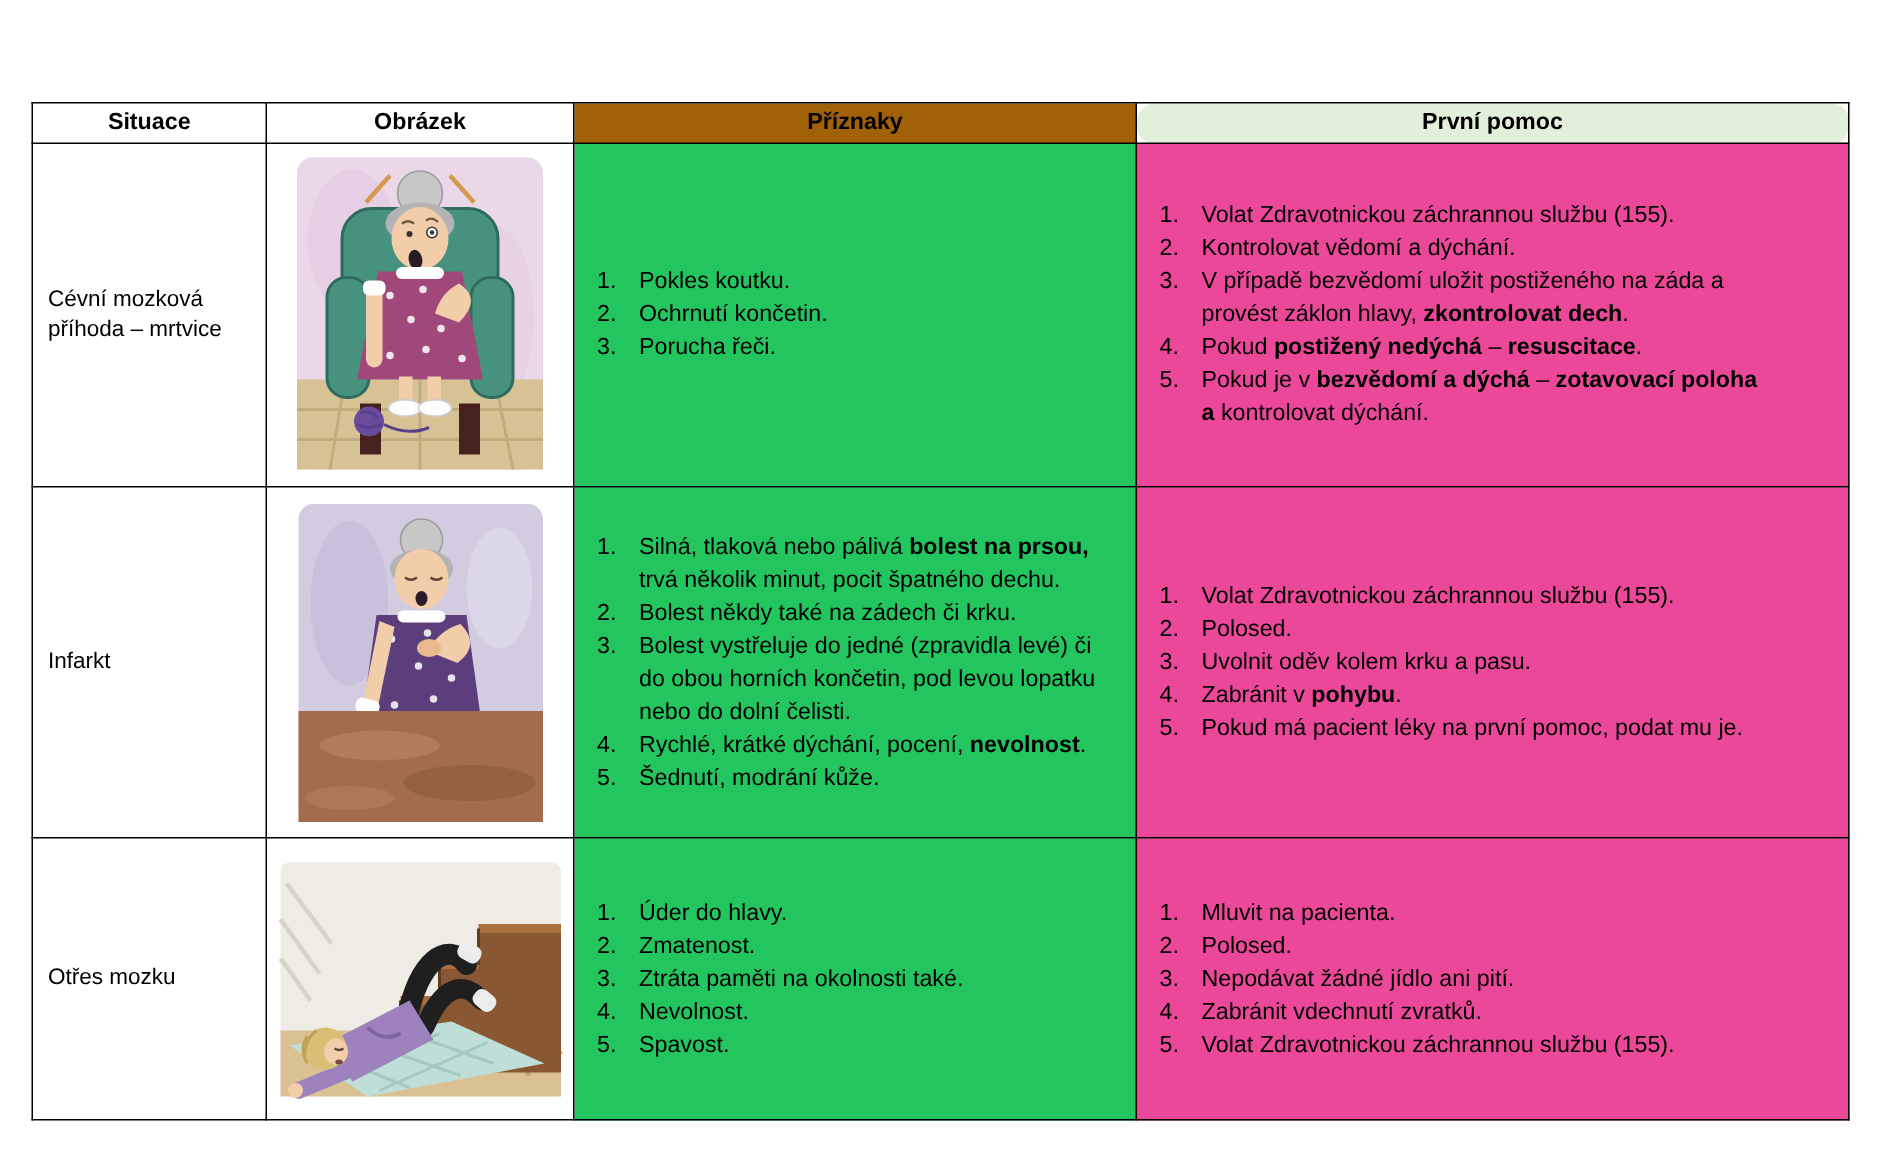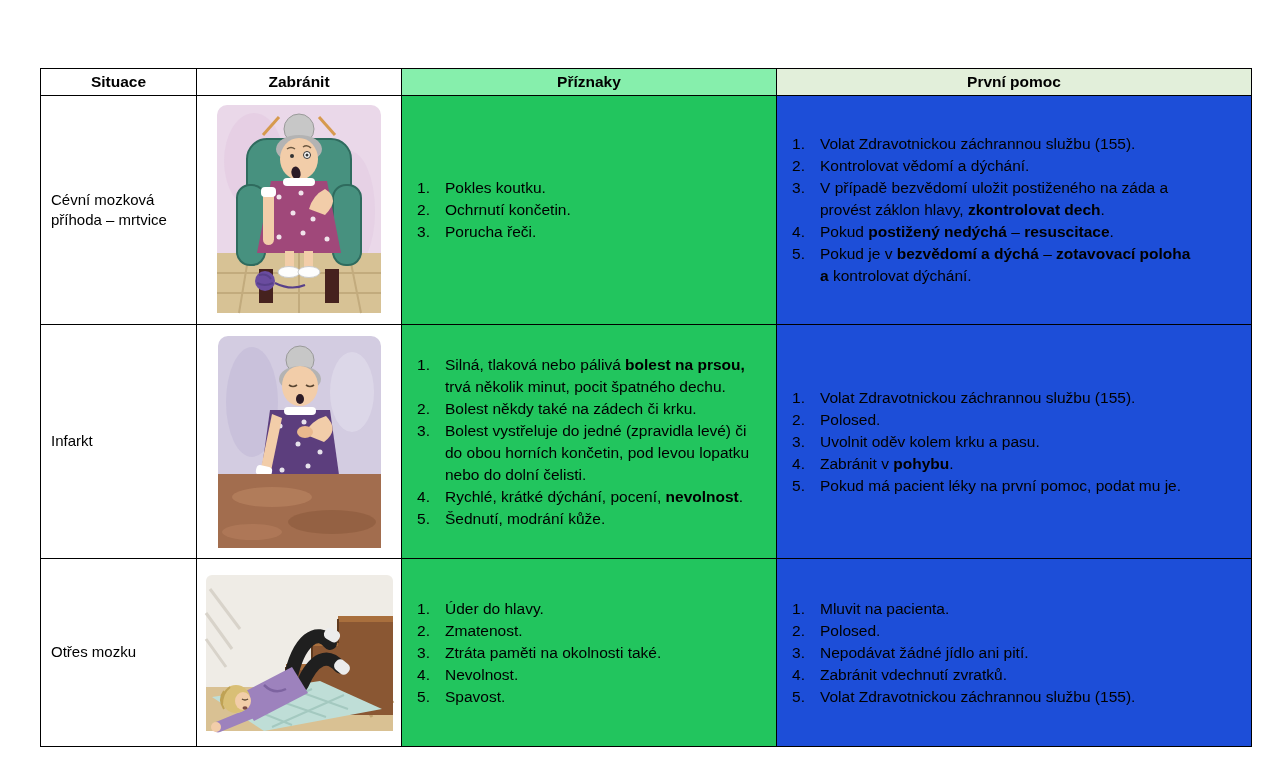--- a/index.html
+++ b/index.html
@@ -1,30 +1,30 @@
 <!DOCTYPE html>
 <html><head>
 <meta charset="utf-8">
 <style>
   html,body{margin:0;padding:0;background:#fff;}
   body{width:1265px;height:775px;font-family:"Liberation Sans",sans-serif;color:#000;overflow:hidden;}
   .page{width:1265px;height:775px;position:relative;}
   .caption{position:absolute;top:10px;left:0;width:100%;text-align:center;
            font-style:italic;font-size:16px;letter-spacing:.1px;}
-  table.fa{position:absolute;top:68px;left:40px;border-collapse:collapse;table-layout:fixed;
+  table.fa{position:absolute;top:68px;left:21px;border-collapse:collapse;table-layout:fixed;
            width:1211px;}
   .fa th,.fa td{border:1.5px solid #000;vertical-align:middle;}
   .fa th{font-size:15.5px;font-weight:bold;padding:3px 4px;background:#fff;}
-  .fa th.c-sym{background:#86efac;}
-  .fa th.c-aid{background:#e2efda;}
+  .fa th.c-sym{background:#a16207;}
+  .fa th.c-aid{background:#e2efda;border-radius:12px;}
   col.w-sit{width:156px;} col.w-img{width:205px;} col.w-sym{width:375px;} col.w-aid{width:475px;}
   td.sit{font-size:15px;padding:4px 8px 4px 10px;background:#fff;line-height:1.35;}
   td.img{background:#fff;text-align:center;padding:2px 0;}
   td.sym{background:#22c55e;}
-  td.aid{background:#1d4ed8;margin-left:46px;}
+  td.aid{background:#ec4899;margin-left:46px;}
   ol.list{margin:0;padding:0 12px 0 12px;list-style:none;counter-reset:it;}
   ol.list li{counter-increment:it;display:grid;grid-template-columns:30px 1fr;
              font-size:15.5px;line-height:22px;}
   ol.list li::before{content:counter(it) ".";padding-left:2px;}
   td.sym ol.list{padding-right:14px;}
   td.aid ol.list{padding-right:55px;}
   tr.r1{height:229px;} tr.r2{height:234px;} tr.r3{height:188px;} tr.hd{height:27px;}
   svg{display:block;margin:0 auto;}
 </style>
 </head>
@@ -36,21 +36,21 @@
   <table class="fa">
     <colgroup>
         <col class="w-sit">
         <col class="w-img">
         <col class="w-sym">
         <col class="w-aid">
       </colgroup>
     <thead>
       <tr class="hd">
         <th>Situace</th>
-        <th>Zabránit</th>
+        <th>Obrázek</th>
         <th class="c-sym">Příznaky</th>
         <th class="c-aid">První pomoc</th>
       </tr>
     </thead>
     <tbody>
 
       <tr class="r1">
         <td class="sit">Cévní mozková příhoda – mrtvice</td>
         <td class="img">
           <svg viewBox="0 0 180 218" width="180" height="218">

